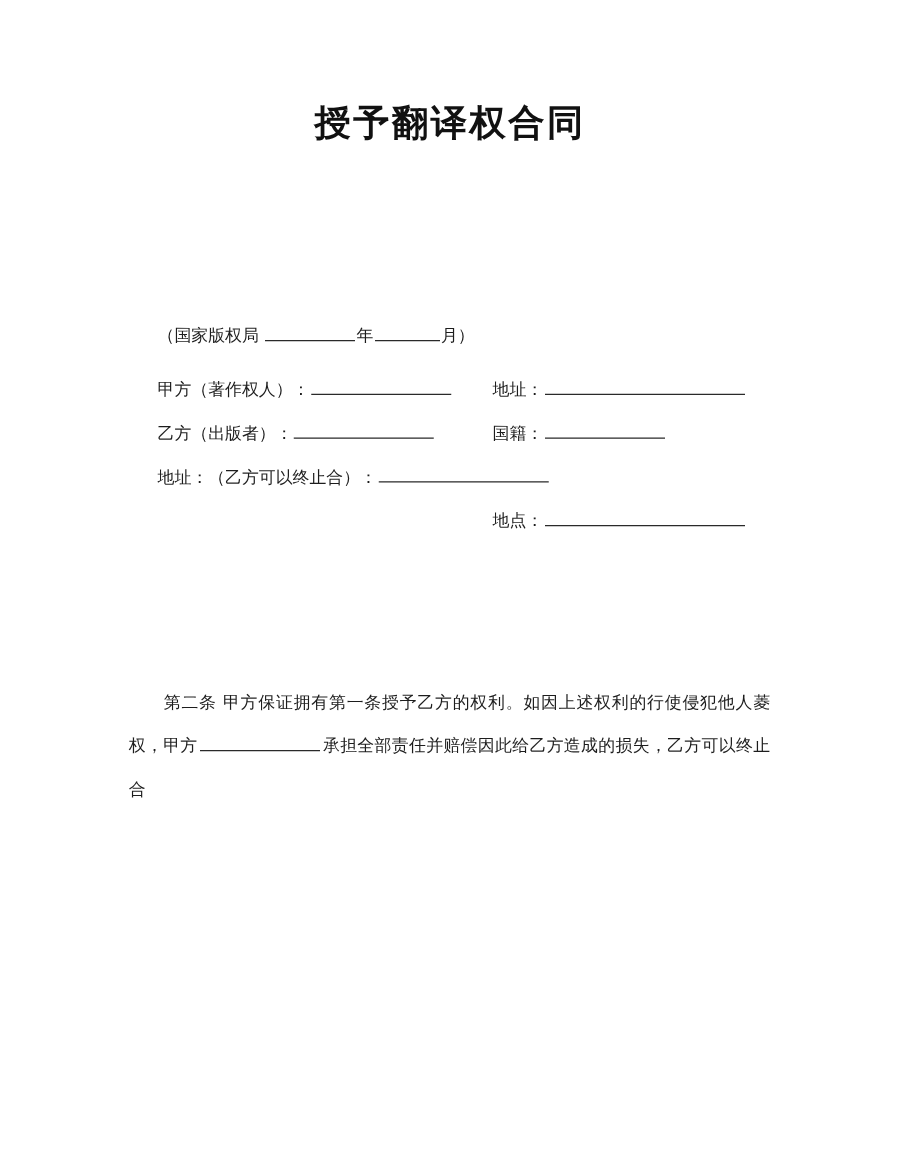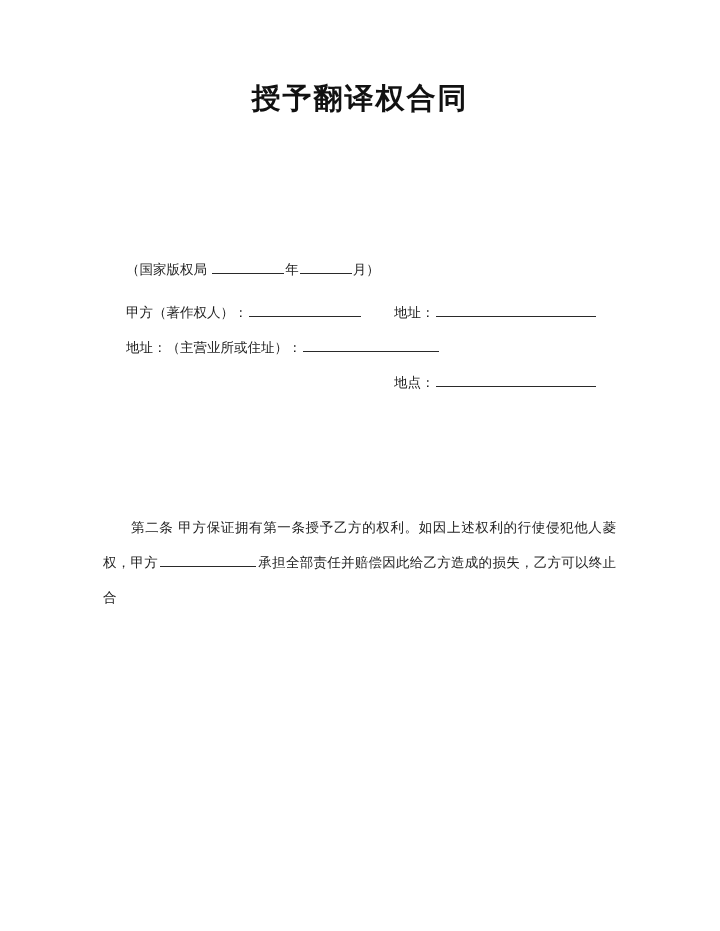--- a/index.html
+++ b/index.html
@@ -127,24 +127,32 @@
 
     <div class="meta-row">
       <span class="col-left">
         <span>甲方（著作权人）：</span><span class="rule rule-l"></span>
       </span>
       <span class="col-right">
         <span>地址：</span><span class="rule rule-xxl"></span>
       </span>
     </div>
 
+    <div class="meta-row">
+      <span class="col-left">
+        <span>乙方（出版者）：</span><span class="rule rule-l"></span>
+      </span>
+      <span class="col-right">
+        <span>国籍：</span><span class="rule rule-m"></span>
+      </span>
+    </div>
 
     <div class="meta-row">
       <span class="col-wide">
-        <span>地址：（主营业所或住址）：</span><span class="rule rule-xl"></span>
+        <span>地址：（乙方可以终止合）：</span><span class="rule rule-xl"></span>
       </span>
     </div>
 
     <div class="meta-row">
       <span class="col-right">
         <span>地点：</span><span class="rule rule-xxl"></span>
       </span>
     </div>
 
     <div class="gap-lg"></div>

